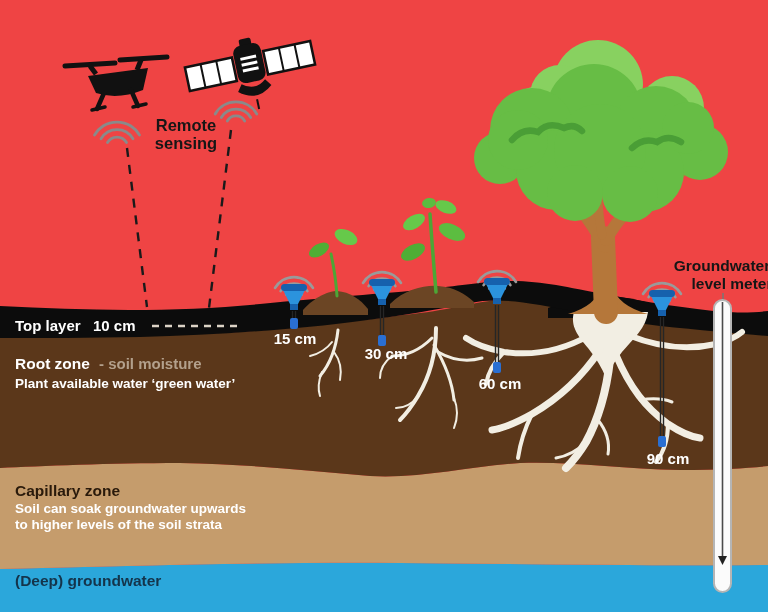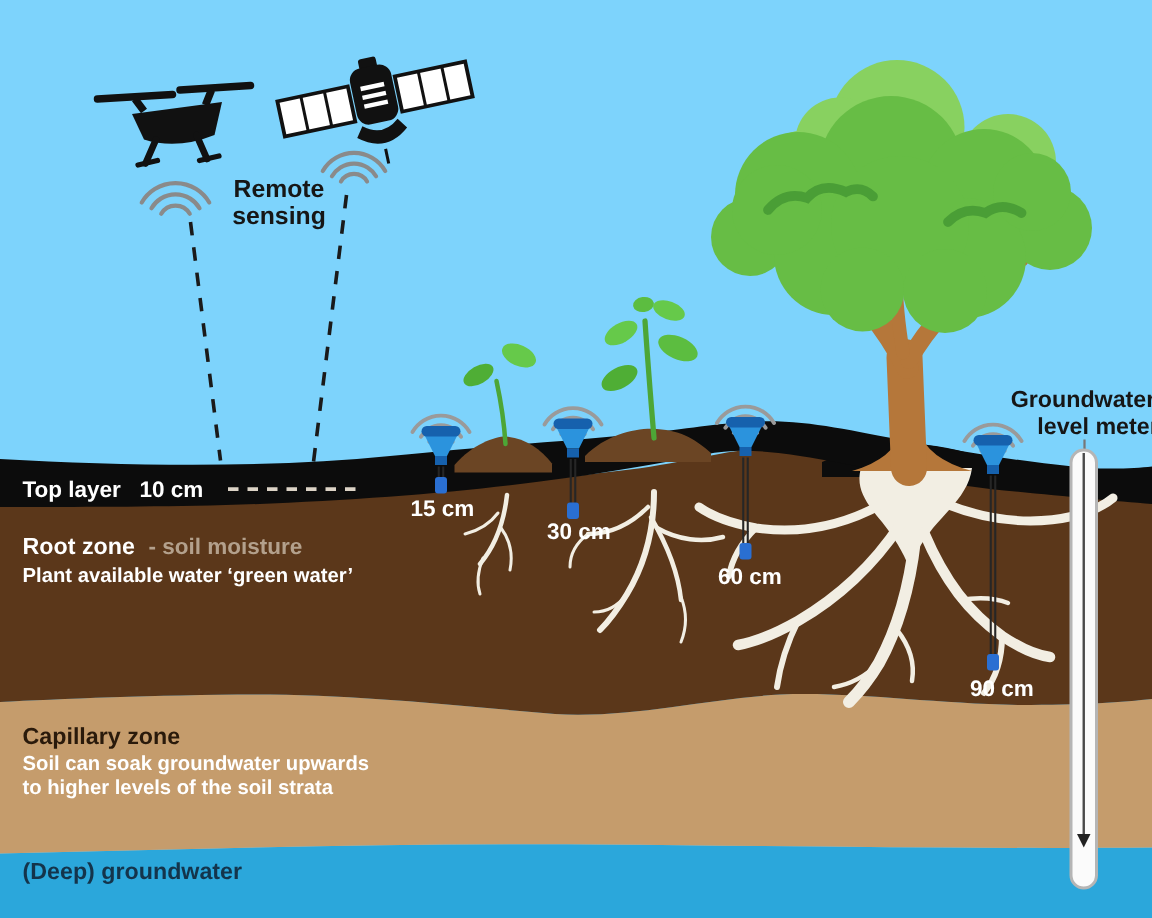--- a/index.html
+++ b/index.html
@@ -1,16 +1,16 @@
 <!DOCTYPE html>
 <html><head>
 <meta charset="utf-8">
 <style>
   html,body{margin:0;padding:0;background:#ffffff;}
-  #stage{position:relative;width:768px;height:612px;overflow:hidden;background:#7dd3fc;}
+  #stage{position:relative;width:768px;height:612px;overflow:hidden;background:#ef4444;}
   svg{position:absolute;left:0;top:0;}
   text{font-family:"Liberation Sans","DejaVu Sans",sans-serif;}
   .t-bold{font-weight:700;}
   .t-white{fill:#ffffff;}
   .t-black{fill:#161616;}
   .t-sub{fill:#b3a08c;}
   .t-cap{fill:#2a1a0b;}
   .t-water{fill:#14344b;}
 </style>
 </head>

